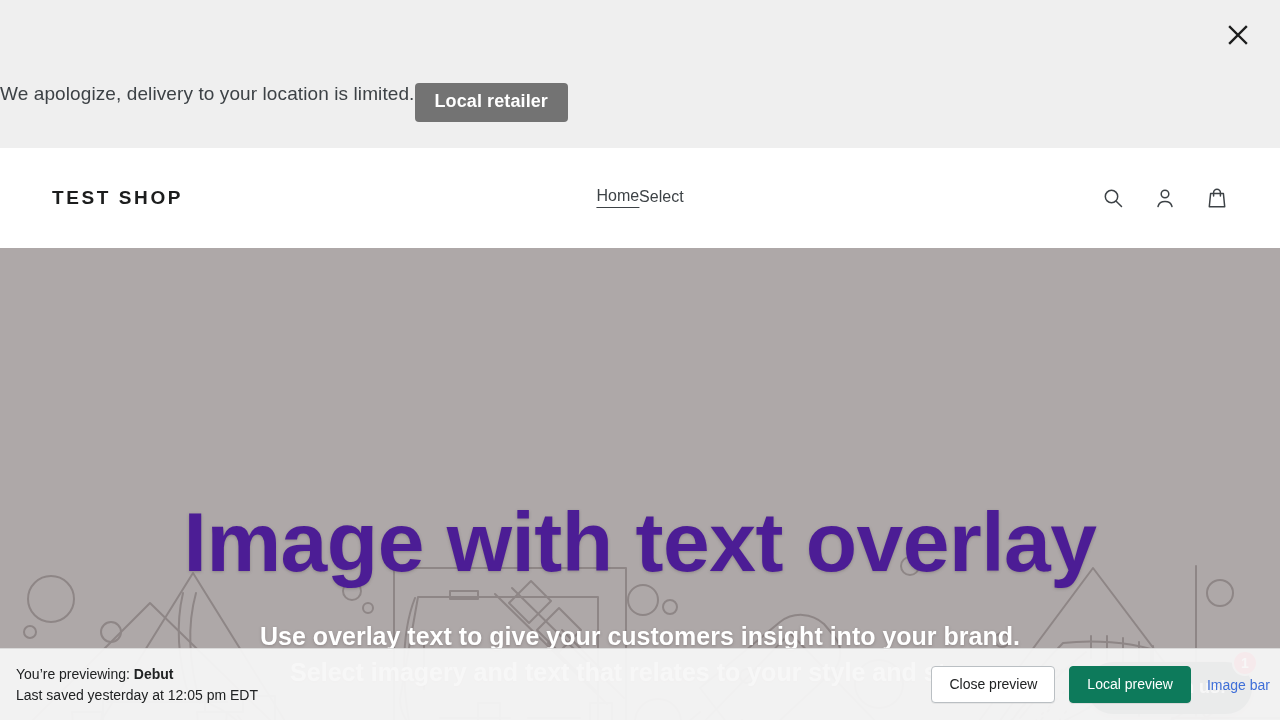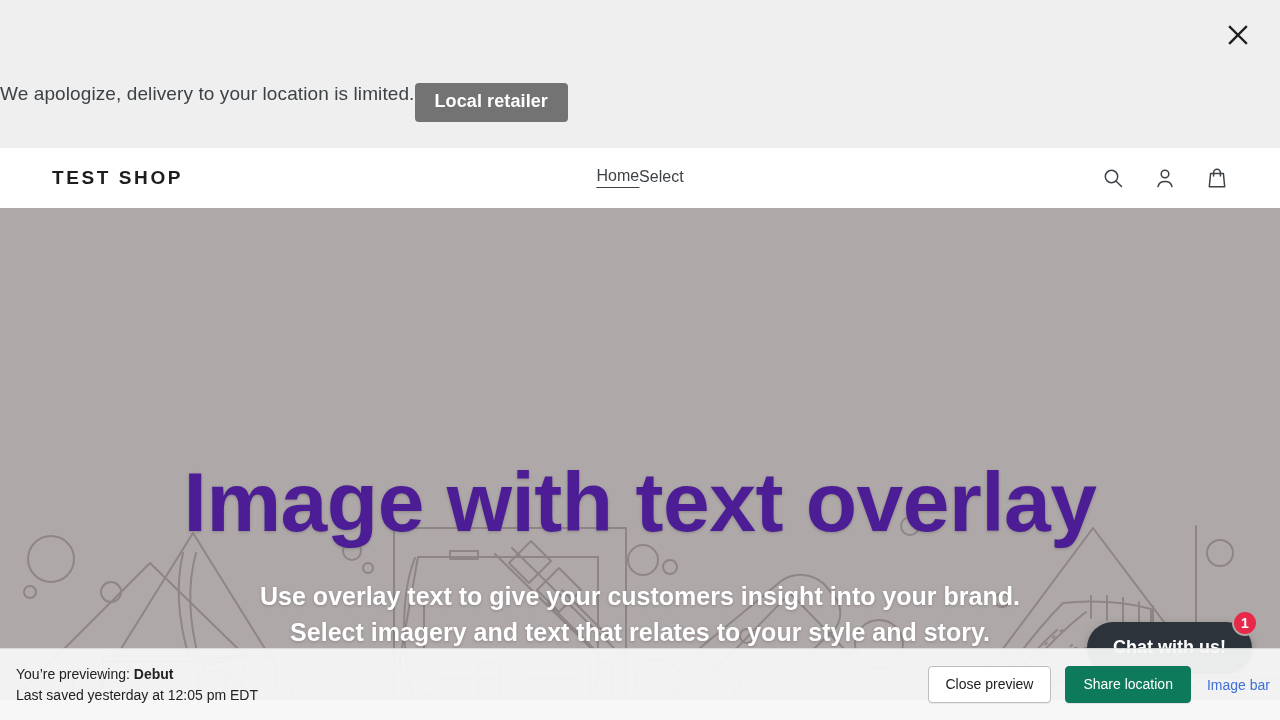--- a/index.html
+++ b/index.html
@@ -67,21 +67,21 @@
     align-items: center;
     justify-content: center;
     padding: 0;
   }
   .banner-close svg { display: block; }
 
   
   .store-header {
     position: relative;
     width: 100%;
-    height: 60px;
+    height: 100px;
     background: #ffffff;
     display: flex;
     align-items: center;
     border-bottom: 1px solid #ffffff;
   }
 
   .store-logo {
     position: absolute;
     left: 52px;
     font-size: 19px;
@@ -451,18 +451,18 @@
   <div class="preview-bar">
     <div class="preview-info">
       <div class="preview-line">
         <span>You’re previewing: </span><b>Debut</b>
       </div>
       <div class="preview-line">Last saved yesterday at 12:05 pm EDT</div>
     </div>
 
     <div class="preview-actions">
       <button class="btn-secondary">Close preview</button>
-      <button class="btn-primary">Share location</button>
+      <button class="btn-primary">Local preview</button>
       <button class="link-btn">Image bar</button>
     </div>
   </div>
 
 </div>
 
 </body></html>

